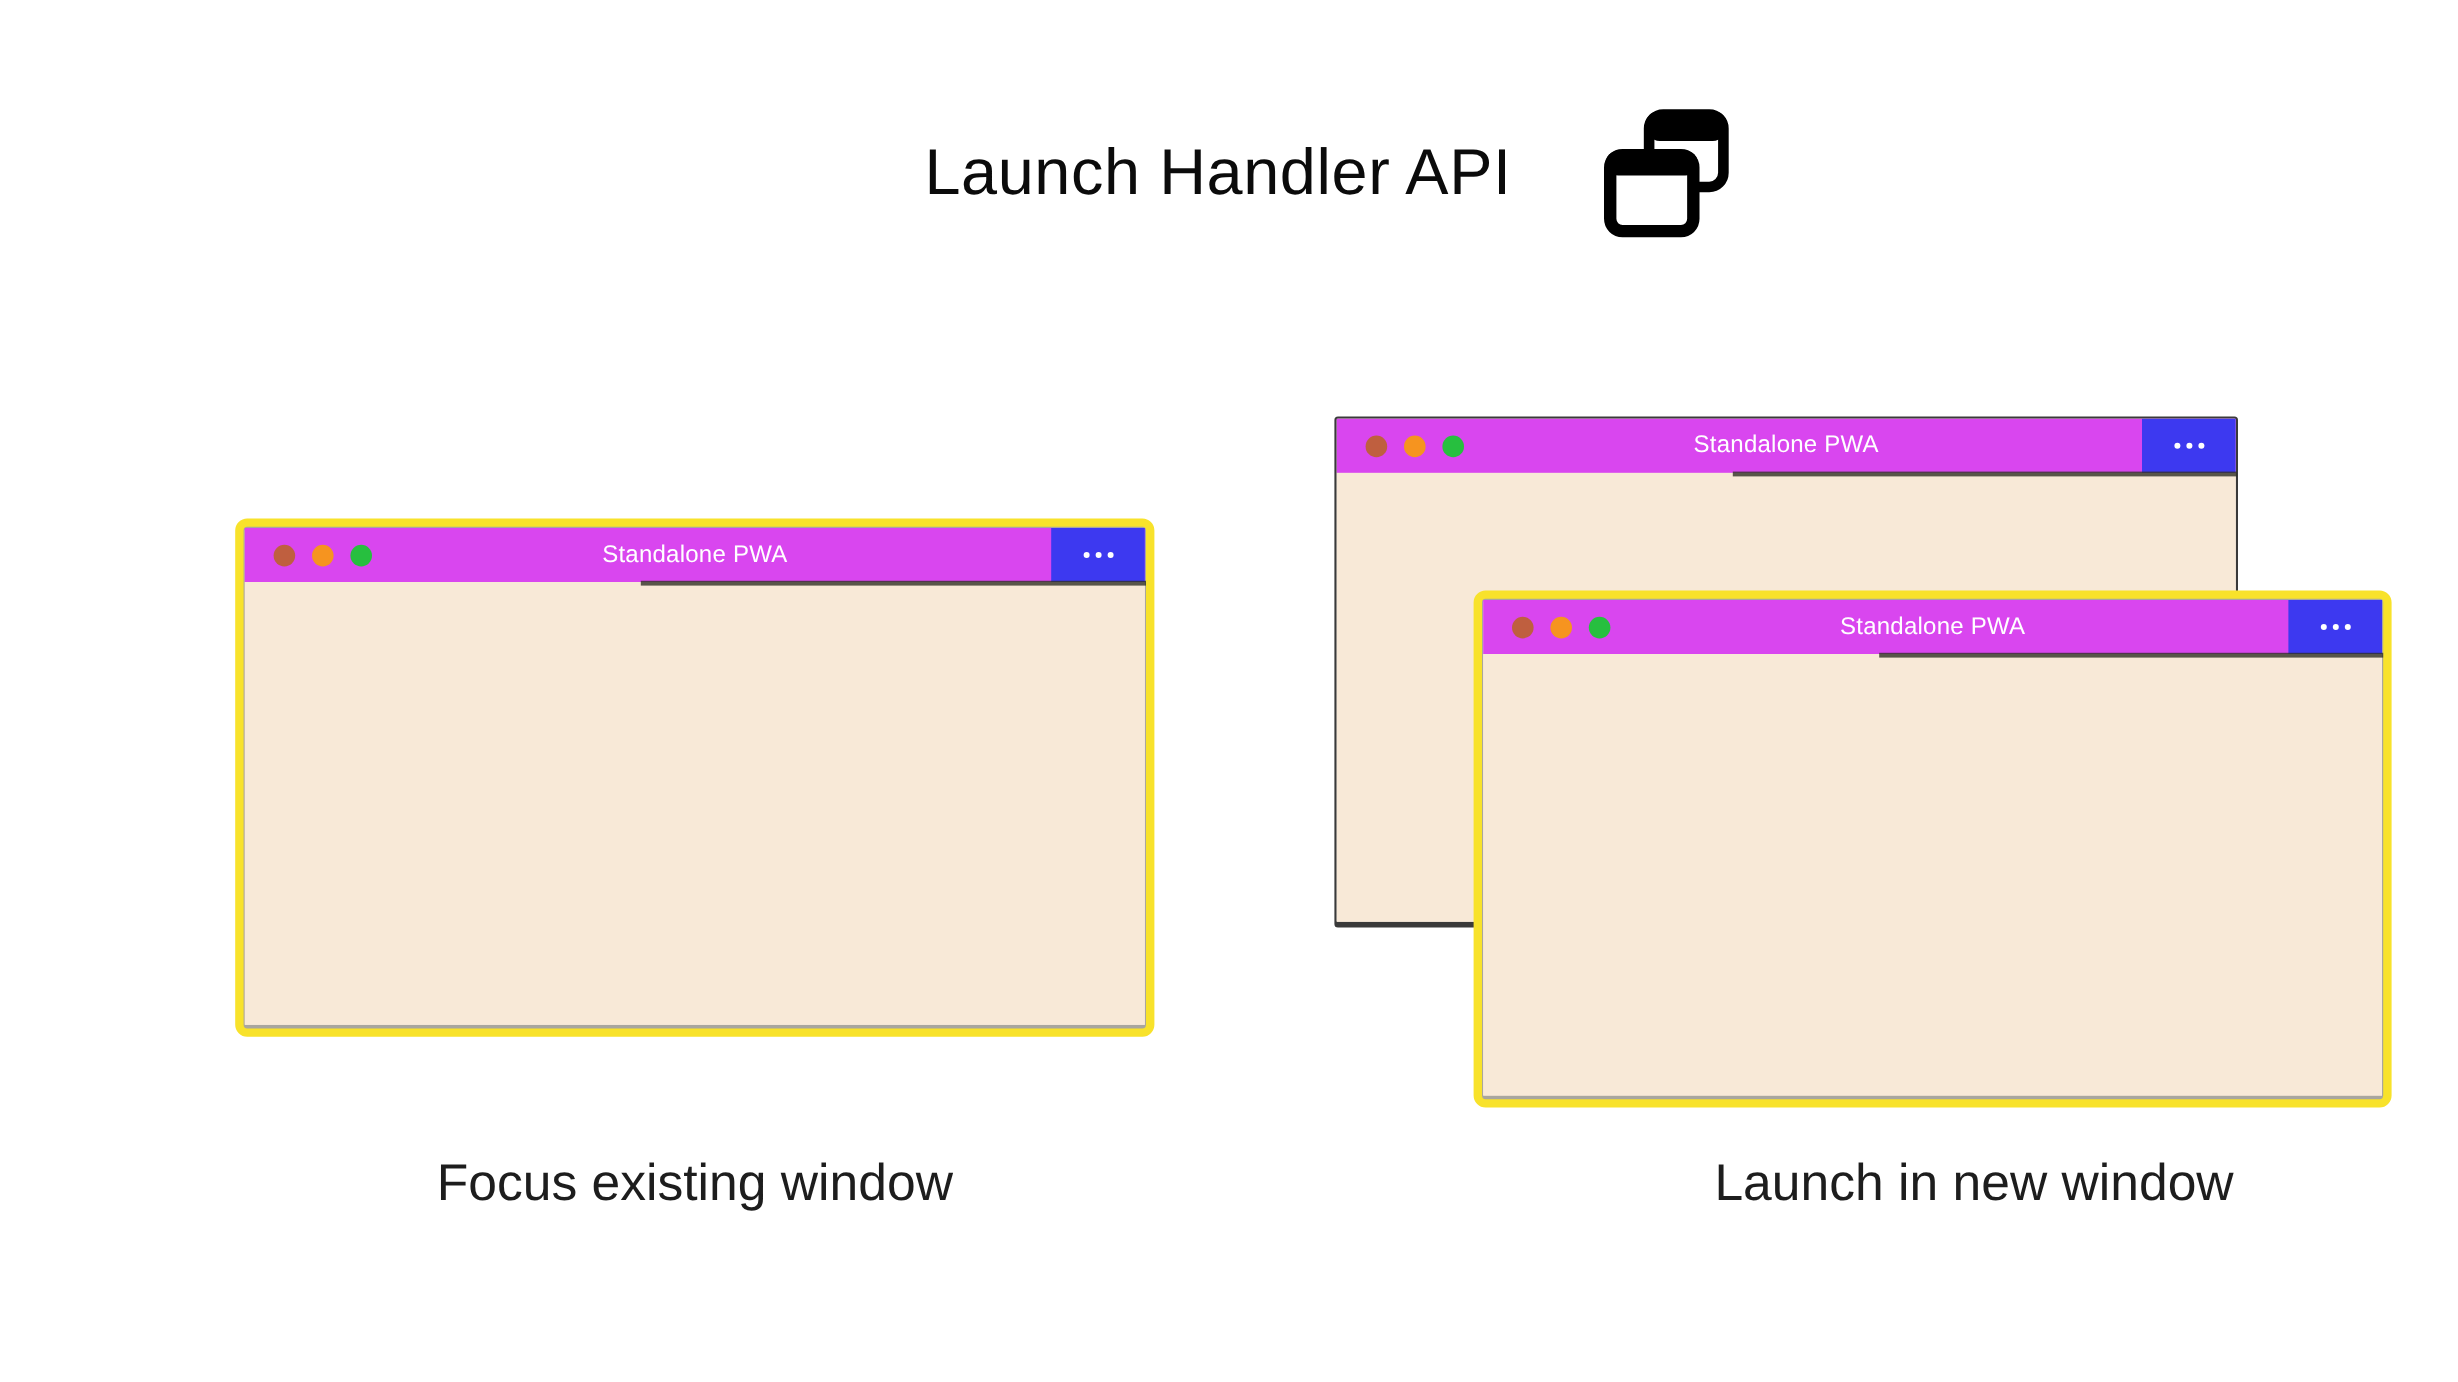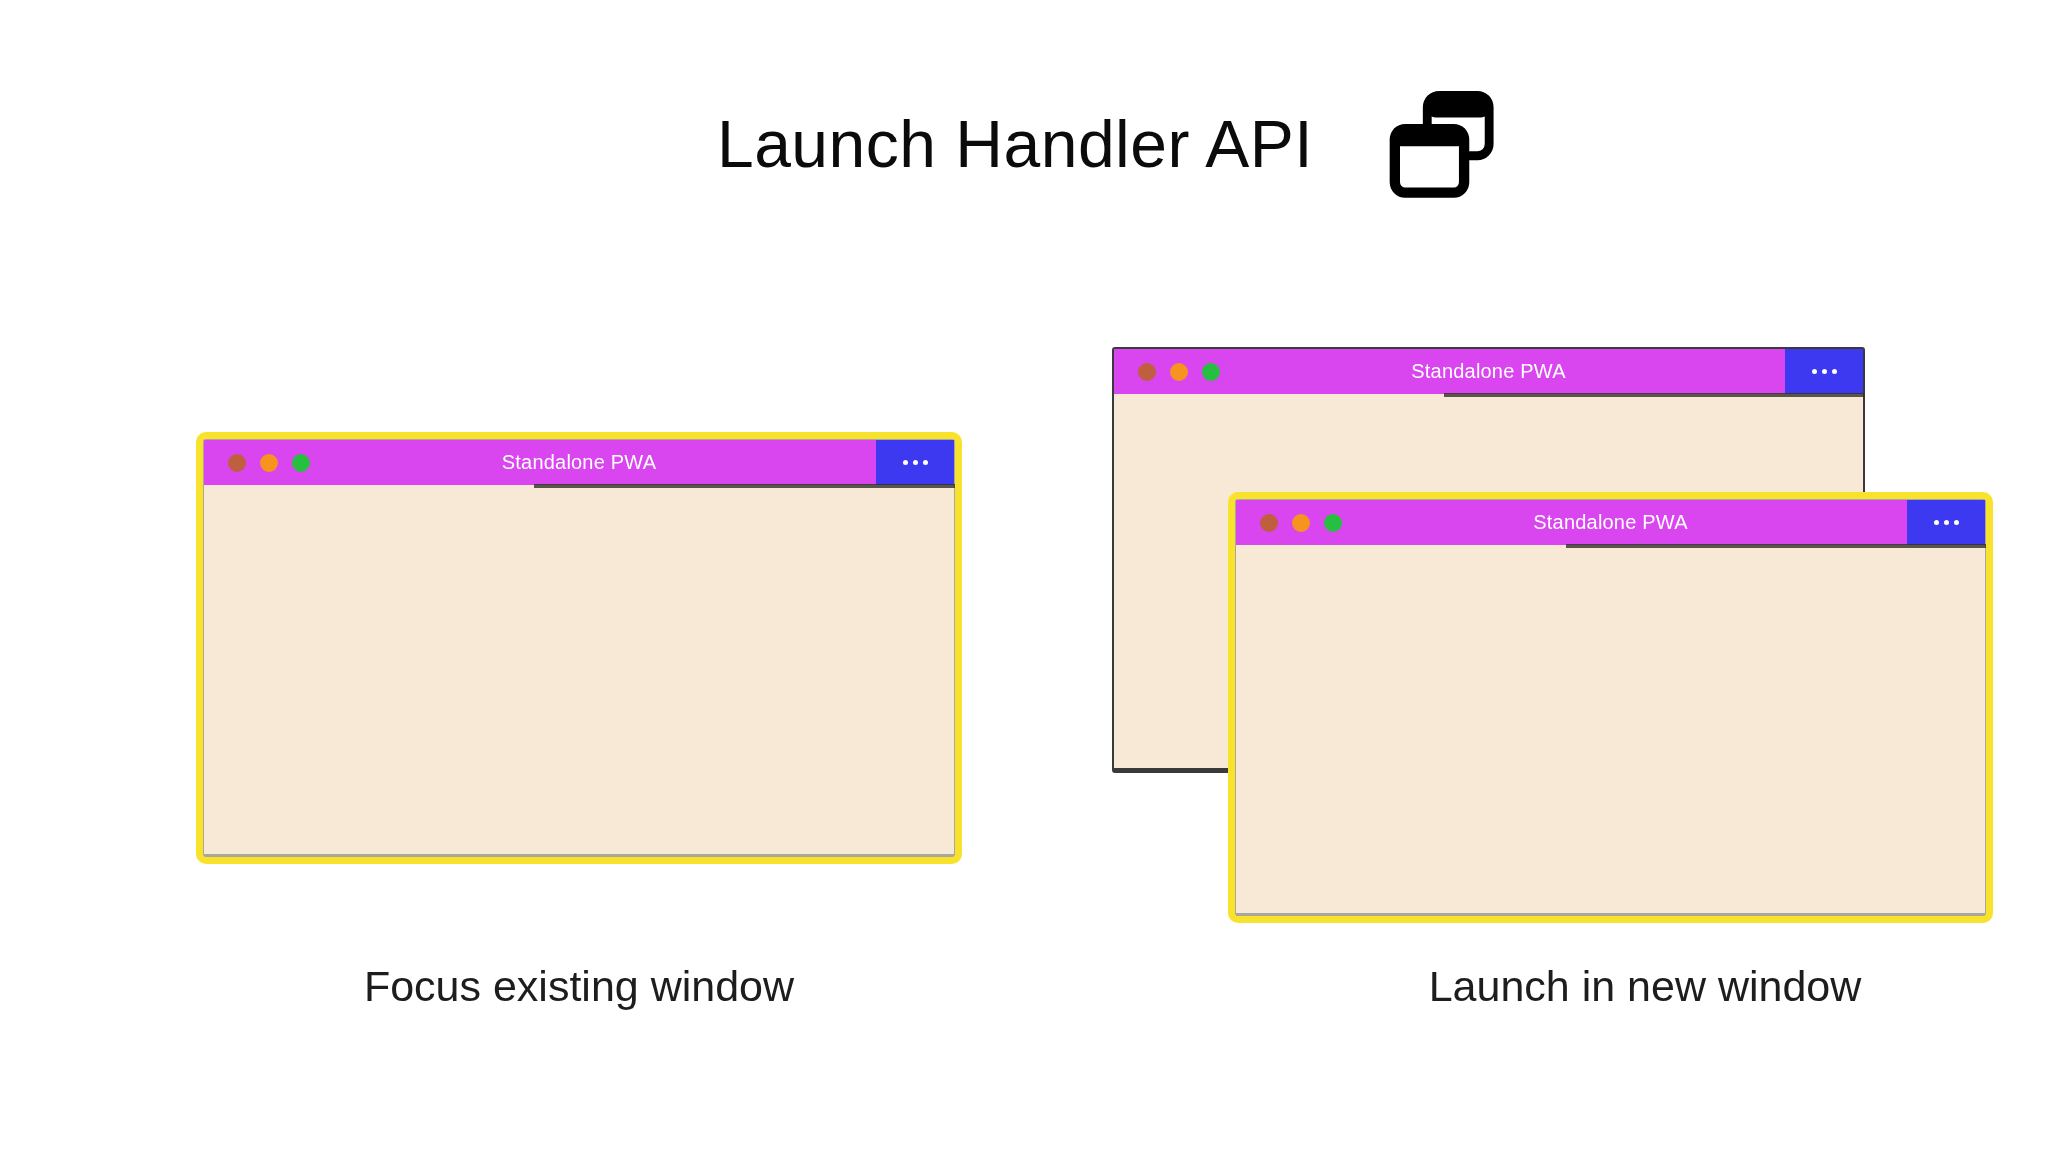--- a/index.html
+++ b/index.html
@@ -22,21 +22,21 @@
     top: 88px;
     left: 0;
     right: 0;
     display: flex;
     justify-content: center;
     align-items: center;
     gap: 70px;
     transform: translateX(85px);
   }
   .header-title {
-    font-size: 66px;
+    font-size: 54px;
     font-weight: 400;
     color: #0b0b0b;
     letter-spacing: 0.5px;
     white-space: nowrap;
   }
   .header-icon svg { display: block; }
 
   
   .window {
     position: absolute;

